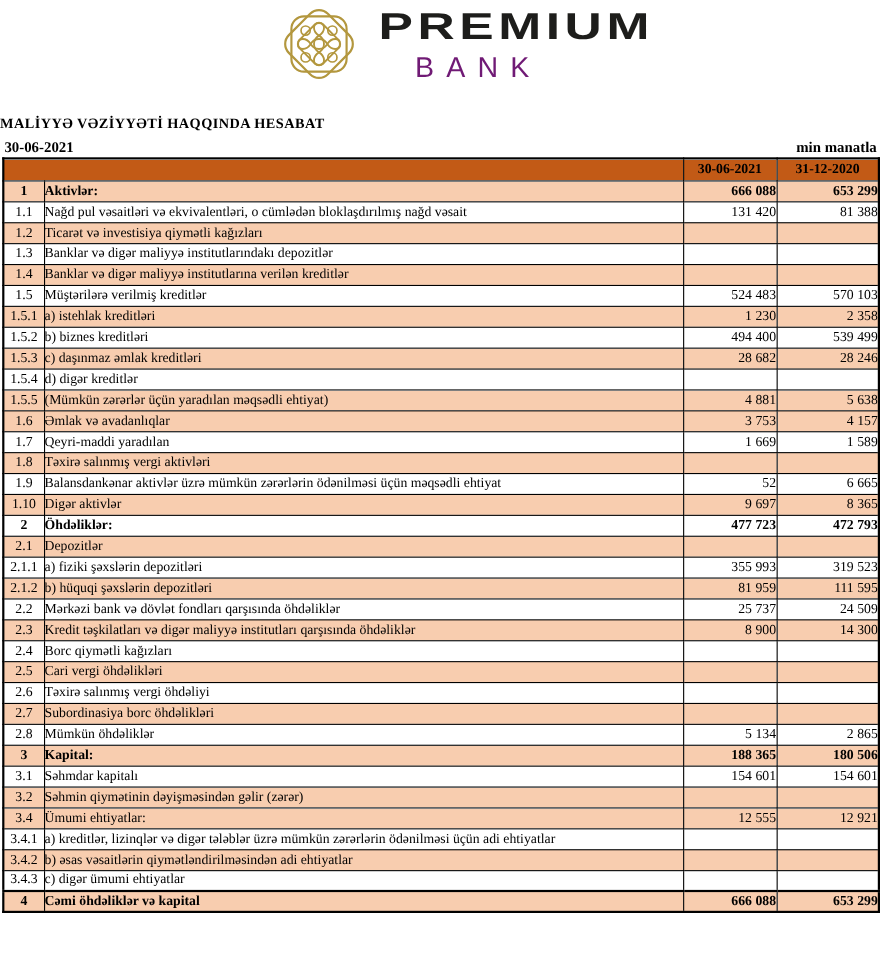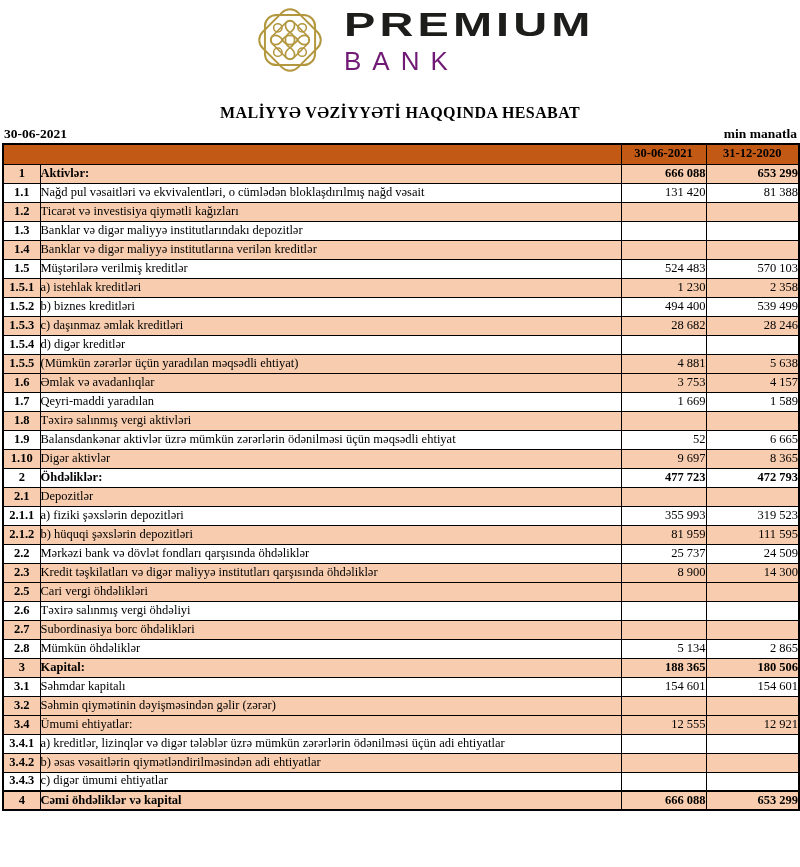--- a/index.html
+++ b/index.html
@@ -8,35 +8,35 @@
     --logo-gold:#B3973E;
     --ink:#000000;
   }
   *{box-sizing:border-box;}
   html,body{margin:0;padding:0;background:#ffffff;}
   .page{
     width:800px;height:867px;overflow:hidden;background:#fff;
     font-family:"Liberation Serif","DejaVu Serif",serif;color:var(--ink);
   }
   
-  .bank-header{position:relative;height:92px;}
+  .bank-header{position:relative;height:92px;text-align:center;}
   .emblem{position:absolute;left:246px;top:2px;width:88px;height:76px;}
   .brand{position:absolute;left:344px;top:7px;font-family:"Liberation Sans","DejaVu Sans",sans-serif;color:#1d1d1b;}
   .brand-name{
     font-size:34px;font-weight:800;letter-spacing:3px;line-height:1;
     transform:scaleX(1.38);transform-origin:left center;white-space:nowrap;
   }
   .brand-sub{
     font-size:26px;font-weight:400;letter-spacing:11px;line-height:1;margin-top:7px;
     color:#701a75;white-space:nowrap;
   }
   
   .report-title{
-    margin:0;padding-top:12px;height:33px;text-align:center;
-    font-size:16px;font-weight:bold;letter-spacing:.4px;
+    margin:0;padding-top:12px;height:33px;
+    font-size:13px;font-weight:bold;letter-spacing:.4px;
   }
   .meta-row{
     height:18px;display:flex;justify-content:space-between;align-items:flex-end;
     padding:0 3px 1px 4px;font-size:13.5px;font-weight:bold;
   }
   
   table.report{
     width:796px;margin-left:2px;border-collapse:collapse;table-layout:fixed;
     border:2px solid #000;
   }
@@ -44,21 +44,21 @@
     border:1px solid #000;padding:0;font-size:12.5px;line-height:1.1;
     height:19px;overflow:hidden;white-space:nowrap;
   }
   table.report thead th{
     background:var(--header-bg);height:20px;font-weight:bold;text-align:center;
   }
   col.c-num{width:37px;}
   col.c-desc{width:581px;}
   col.c-v1{width:85px;}
   col.c-v2{width:93px;}
-  td.num{text-align:center;font-weight:bold;}
+  td.num{text-align:center;}
   td.desc{text-align:left;padding-left:4px;}
   td.val{text-align:right;padding-right:12px;}
   tr.peach td{background:var(--row-alt);}
   tr.section td{font-weight:bold;}
   tr.boldvals td.val{font-weight:normal;}
   tr.total td{border-top:2px solid #000;}
 </style>
 </head>
 <body>
 
@@ -229,20 +229,26 @@
     <td class="desc">Mərkəzi bank və dövlət fondları qarşısında öhdəliklər</td>
     <td class="val">25 737</td>
     <td class="val">24 509</td>
   </tr>
         <tr class="peach">
     <td class="num">2.3</td>
     <td class="desc">Kredit təşkilatları və digər maliyyə institutları qarşısında öhdəliklər</td>
     <td class="val">8 900</td>
     <td class="val">14 300</td>
   </tr>
+        <tr class="white">
+    <td class="num">2.4</td>
+    <td class="desc">Borc qiymətli kağızları</td>
+    <td class="val"></td>
+    <td class="val"></td>
+  </tr>
         <tr class="peach">
     <td class="num">2.5</td>
     <td class="desc">Cari vergi öhdəlikləri</td>
     <td class="val"></td>
     <td class="val"></td>
   </tr>
         <tr class="white">
     <td class="num">2.6</td>
     <td class="desc">Təxirə salınmış vergi öhdəliyi</td>
     <td class="val"></td>

